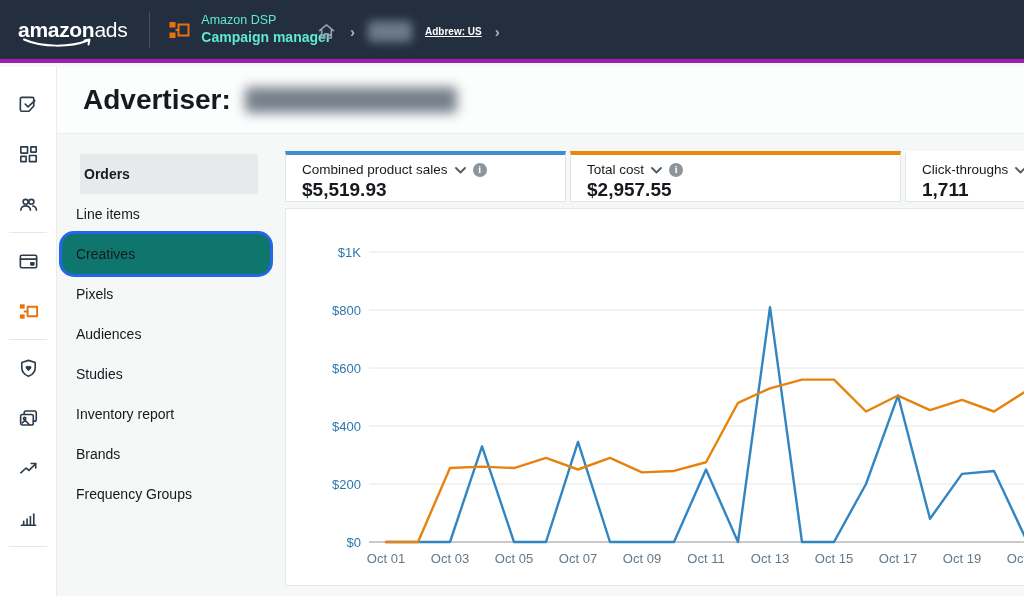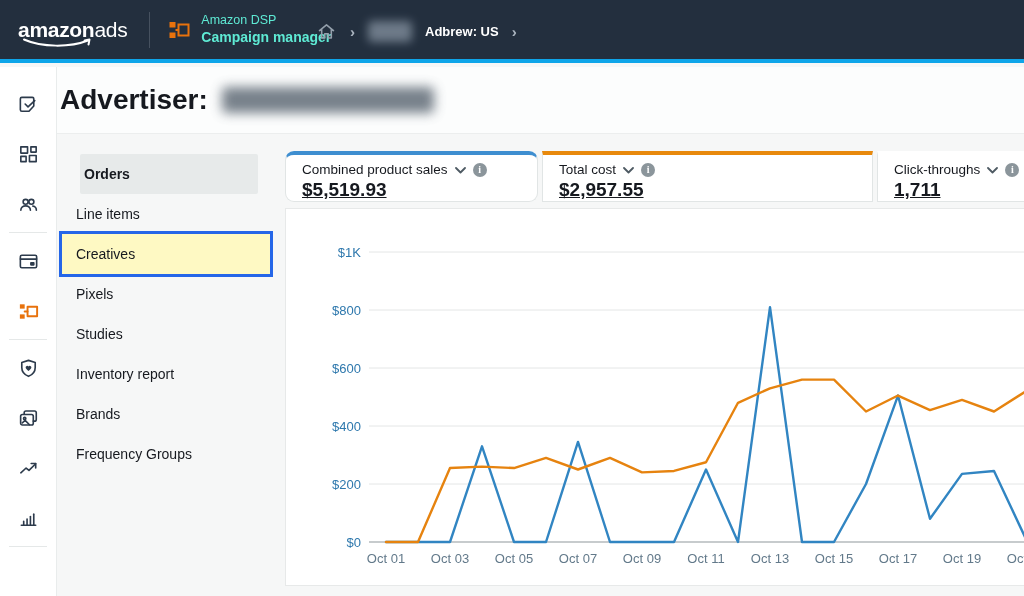--- a/index.html
+++ b/index.html
@@ -3,62 +3,62 @@
 <meta charset="utf-8">
 <style>
   html,body{margin:0;padding:0;}
   body{
     width:1024px;height:596px;position:relative;overflow:hidden;
     background:#f6f7f7;font-family:"Liberation Sans",sans-serif;color:#16191f;
     -webkit-font-smoothing:antialiased;
   }
   
   .navbar{position:absolute;top:0;left:0;width:100%;height:63px;background:#232f3e;
-    border-bottom:4px solid #0ea5e9;display:flex;align-items:center;box-sizing:border-box;}
+    border-bottom:4px solid #a21caf;display:flex;align-items:center;box-sizing:border-box;}
   .logo{margin-left:18px;color:#fff;font-size:21px;letter-spacing:-0.3px;position:relative;line-height:1;}
   .logo .brand{font-weight:700;}
   .logo .suffix{font-weight:400;}
   .logo svg{position:absolute;left:4px;top:19px;}
   .nav-divider{width:1px;height:36px;background:#46515f;margin:0 17px 0 22px;}
   .dsp-glyph{width:24px;height:24px;}
   .product-label{margin-left:10px;line-height:1.25;color:#5eead4;}
   .product-line1{font-size:12.5px;font-weight:400;}
   .product-line2{font-size:14px;font-weight:700;}
   .breadcrumb{position:absolute;left:316px;top:0;height:63px;display:flex;align-items:center;gap:13px;}
   .crumb-chevron{color:#aab4bf;font-size:15px;font-weight:700;line-height:1;}
   .redact-nav{width:44px;height:21px;background:#7b8896;border-radius:4px;filter:blur(5px);opacity:.85;}
-  .crumb-current{color:#fff;font-size:13px;font-weight:700;}
+  .crumb-current{color:#fff;font-size:10px;font-weight:700;text-decoration:underline;}
   
   .rail{position:absolute;top:67px;left:0;width:57px;bottom:0;background:#ffffff;
     border-right:1px solid #e9ecec;box-sizing:border-box;display:flex;flex-direction:column;align-items:center;}
   .rail-item{width:57px;height:50px;display:flex;align-items:center;justify-content:center;cursor:pointer;}
   .rail-item svg{width:23px;height:23px;stroke:#2d3b4c;fill:none;stroke-width:1.7;stroke-linecap:round;stroke-linejoin:round;}
   .rail-item.active svg{stroke:#e8720c;}
   .rail-divider{width:38px;height:1px;background:#e5e8e8;margin:3px 0;}
   
   .title-band{position:absolute;left:57px;top:67px;right:0;height:66px;background:#fcfdfd;border-bottom:1px solid #eceeee;}
-  .page-title{position:absolute;left:60px;top:84px;font-size:28px;font-weight:700;color:#16191f;display:flex;align-items:center;gap:14px;}
+  .page-title{position:absolute;left:83px;top:84px;font-size:28px;font-weight:700;color:#16191f;display:flex;align-items:center;gap:14px;}
   .redact-advertiser{display:inline-block;width:212px;height:26px;background:#56626e;border-radius:4px;filter:blur(6px);opacity:.8;}
   
   .menu{position:absolute;left:62px;top:154px;width:208px;list-style:none;margin:0;padding:0;font-size:14px;}
   .menu li{height:40px;display:flex;align-items:center;padding-left:14px;box-sizing:border-box;cursor:pointer;color:#16191f;}
   .menu li.selected{background:#e7eaea;border-radius:2px;font-weight:700;width:178px;margin-left:18px;padding-left:4px;}
-  .menu li.highlighted{box-shadow:0 0 0 3px #2566e8;border-radius:0;background:#fef9c3;}
+  .menu li.highlighted{box-shadow:0 0 0 3px #2566e8;border-radius:12px;background:#0f766e;}
   
   .cards{position:absolute;left:285px;top:151px;display:flex;gap:4px;}
   .card{background:#fff;border:1px solid #e1e5e5;border-top:4px solid transparent;box-sizing:border-box;
     height:51px;padding:7px 16px 0;cursor:pointer;}
-  .card-1{width:253px;border-radius:9px;}
+  .card-1{width:281px;}
   .card-2{width:331px;}
   .card-3{width:200px;}
   .card-label-row{display:flex;align-items:center;gap:7px;font-size:13.5px;color:#16191f;}
   .chev-icon svg{width:11px;height:7px;stroke:#4e5a63;stroke-width:1.8;fill:none;stroke-linecap:round;stroke-linejoin:round;}
   .info-icon{width:14px;height:14px;border-radius:50%;background:#8b959b;color:#fff;font-size:10px;font-weight:700;
     display:inline-flex;align-items:center;justify-content:center;font-family:"Liberation Serif",serif;}
-  .card-value{font-size:19px;font-weight:700;margin-top:2px;color:#16191f;text-decoration:underline;}
+  .card-value{font-size:19px;font-weight:700;margin-top:2px;color:#16191f;}
   
   .chart-panel{position:absolute;left:285px;top:208px;width:745px;height:378px;background:#fff;
     border:1px solid #e7e9e9;box-sizing:border-box;}
   .chart-panel svg{display:block;}
   .y-tick{fill:#2e78ad;font-size:13px;font-family:"Liberation Sans",sans-serif;}
   .x-tick{fill:#62798a;font-size:13px;font-family:"Liberation Sans",sans-serif;}
 </style>
 </head>
 <body>
 
@@ -168,20 +168,21 @@
 <div class="page-title">
   <span>Advertiser:</span>
   <span class="redact-advertiser"></span>
 </div>
 
 <ul class="menu">
     <li class="selected">Orders</li>
     <li>Line items</li>
     <li class="highlighted">Creatives</li>
     <li>Pixels</li>
+    <li>Audiences</li>
     <li>Studies</li>
     <li>Inventory report</li>
     <li>Brands</li>
     <li>Frequency Groups</li>
   </ul>
 
 <div class="cards">
   <div class="card card-1" style="border-top-color: rgb(62, 142, 208);">
     <div class="card-label-row">
       <span>Combined product sales</span>

